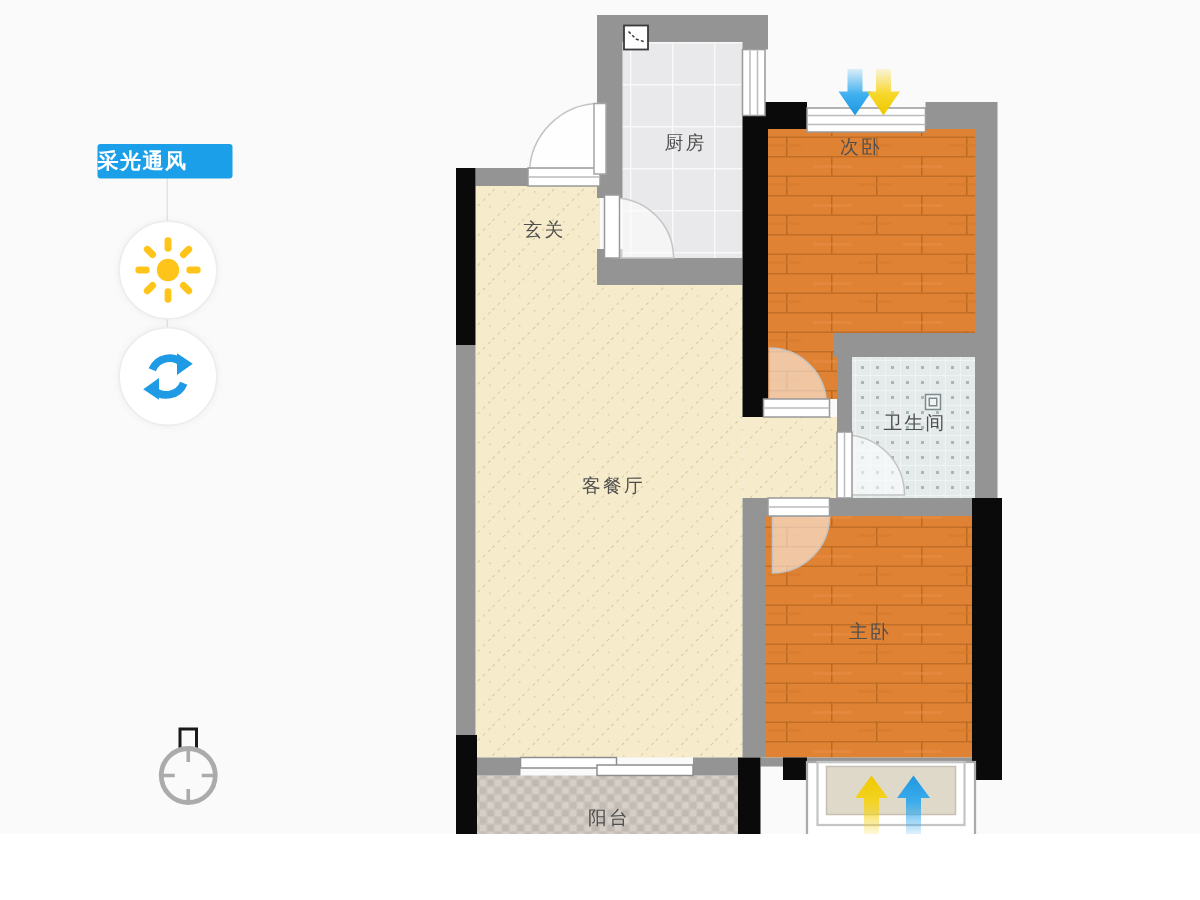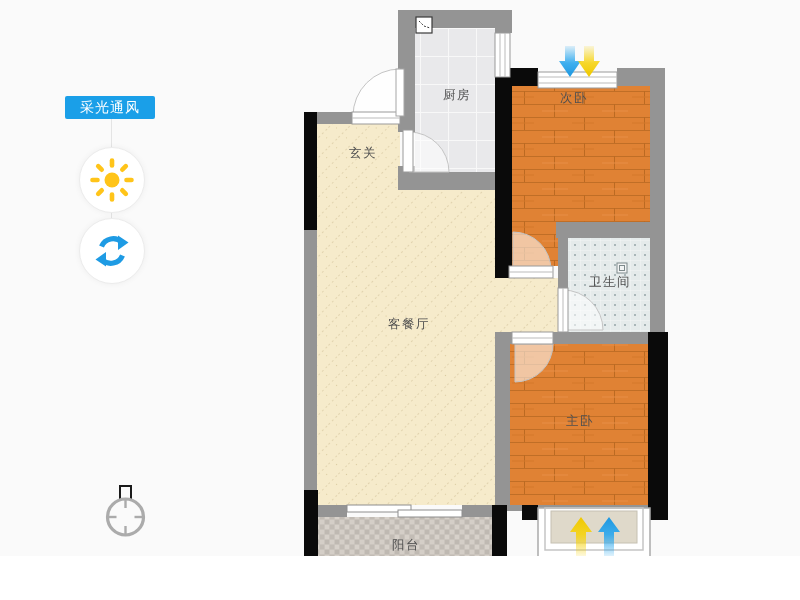--- a/index.html
+++ b/index.html
@@ -1,20 +1,20 @@
 <!DOCTYPE html>
 <html><head>
 <meta charset="utf-8">
 <style>
   html,body{margin:0;padding:0;}
   body{width:800px;height:600px;font-family:"Liberation Sans",sans-serif;}
   #stage{position:relative;width:800px;height:556px;background:#FAFAFA;overflow:hidden;}
   
   .badge{position:absolute;left:65px;top:96px;width:90px;height:23px;background:#1A9FE8;
-         color:#fff;font-size:14px;font-weight:normal;line-height:23px;text-align:center;
+         color:#fff;font-size:14px;font-weight:bold;line-height:23px;text-align:left;
          letter-spacing:1px;border-radius:2px;z-index:3;}
   .rail-line{position:absolute;left:111px;top:118px;width:1px;height:166px;background:#E4E4E4;z-index:1;}
   .tool-circle{position:absolute;width:64px;height:64px;border-radius:50%;background:#fff;
                border:1px solid #ECECEC;box-shadow:0 0 6px rgba(0,0,0,0.05);z-index:2;
                display:flex;align-items:center;justify-content:center;cursor:pointer;}
   #sun-btn{left:79px;top:147px;}
   #refresh-btn{left:79px;top:218px;}
   .compass{position:absolute;left:100px;top:483px;z-index:2;}
   .plan{position:absolute;left:0;top:0;z-index:0;}
   .room-label{font-family:"Liberation Sans",sans-serif;font-size:12.5px;fill:#4F4F4F;

